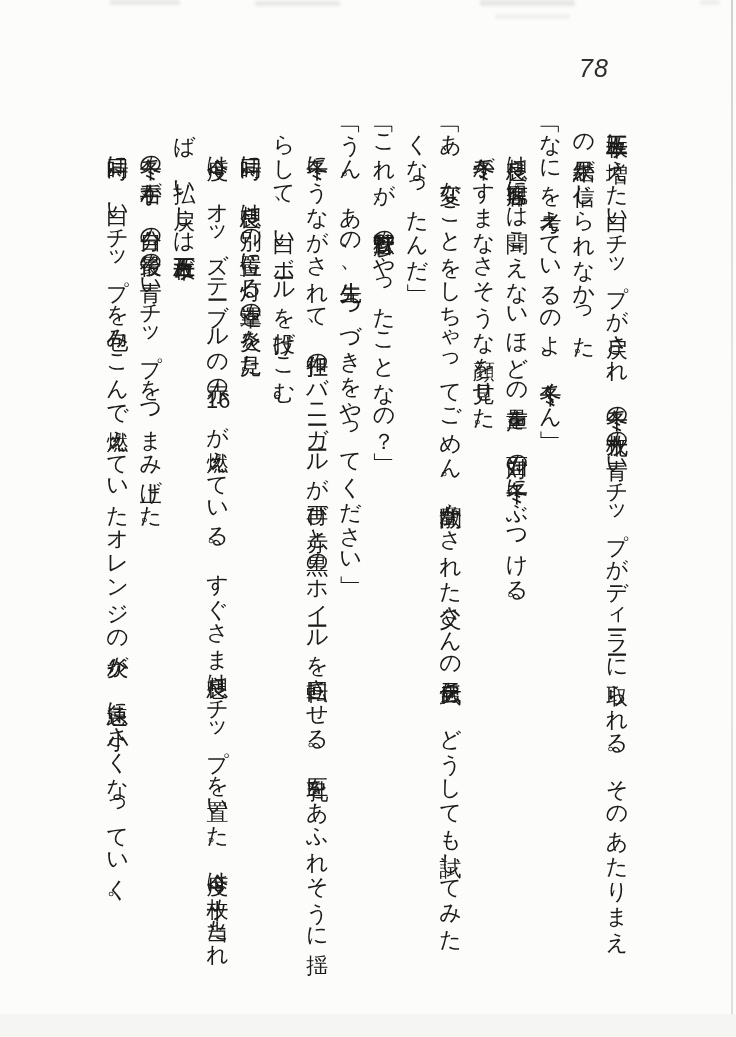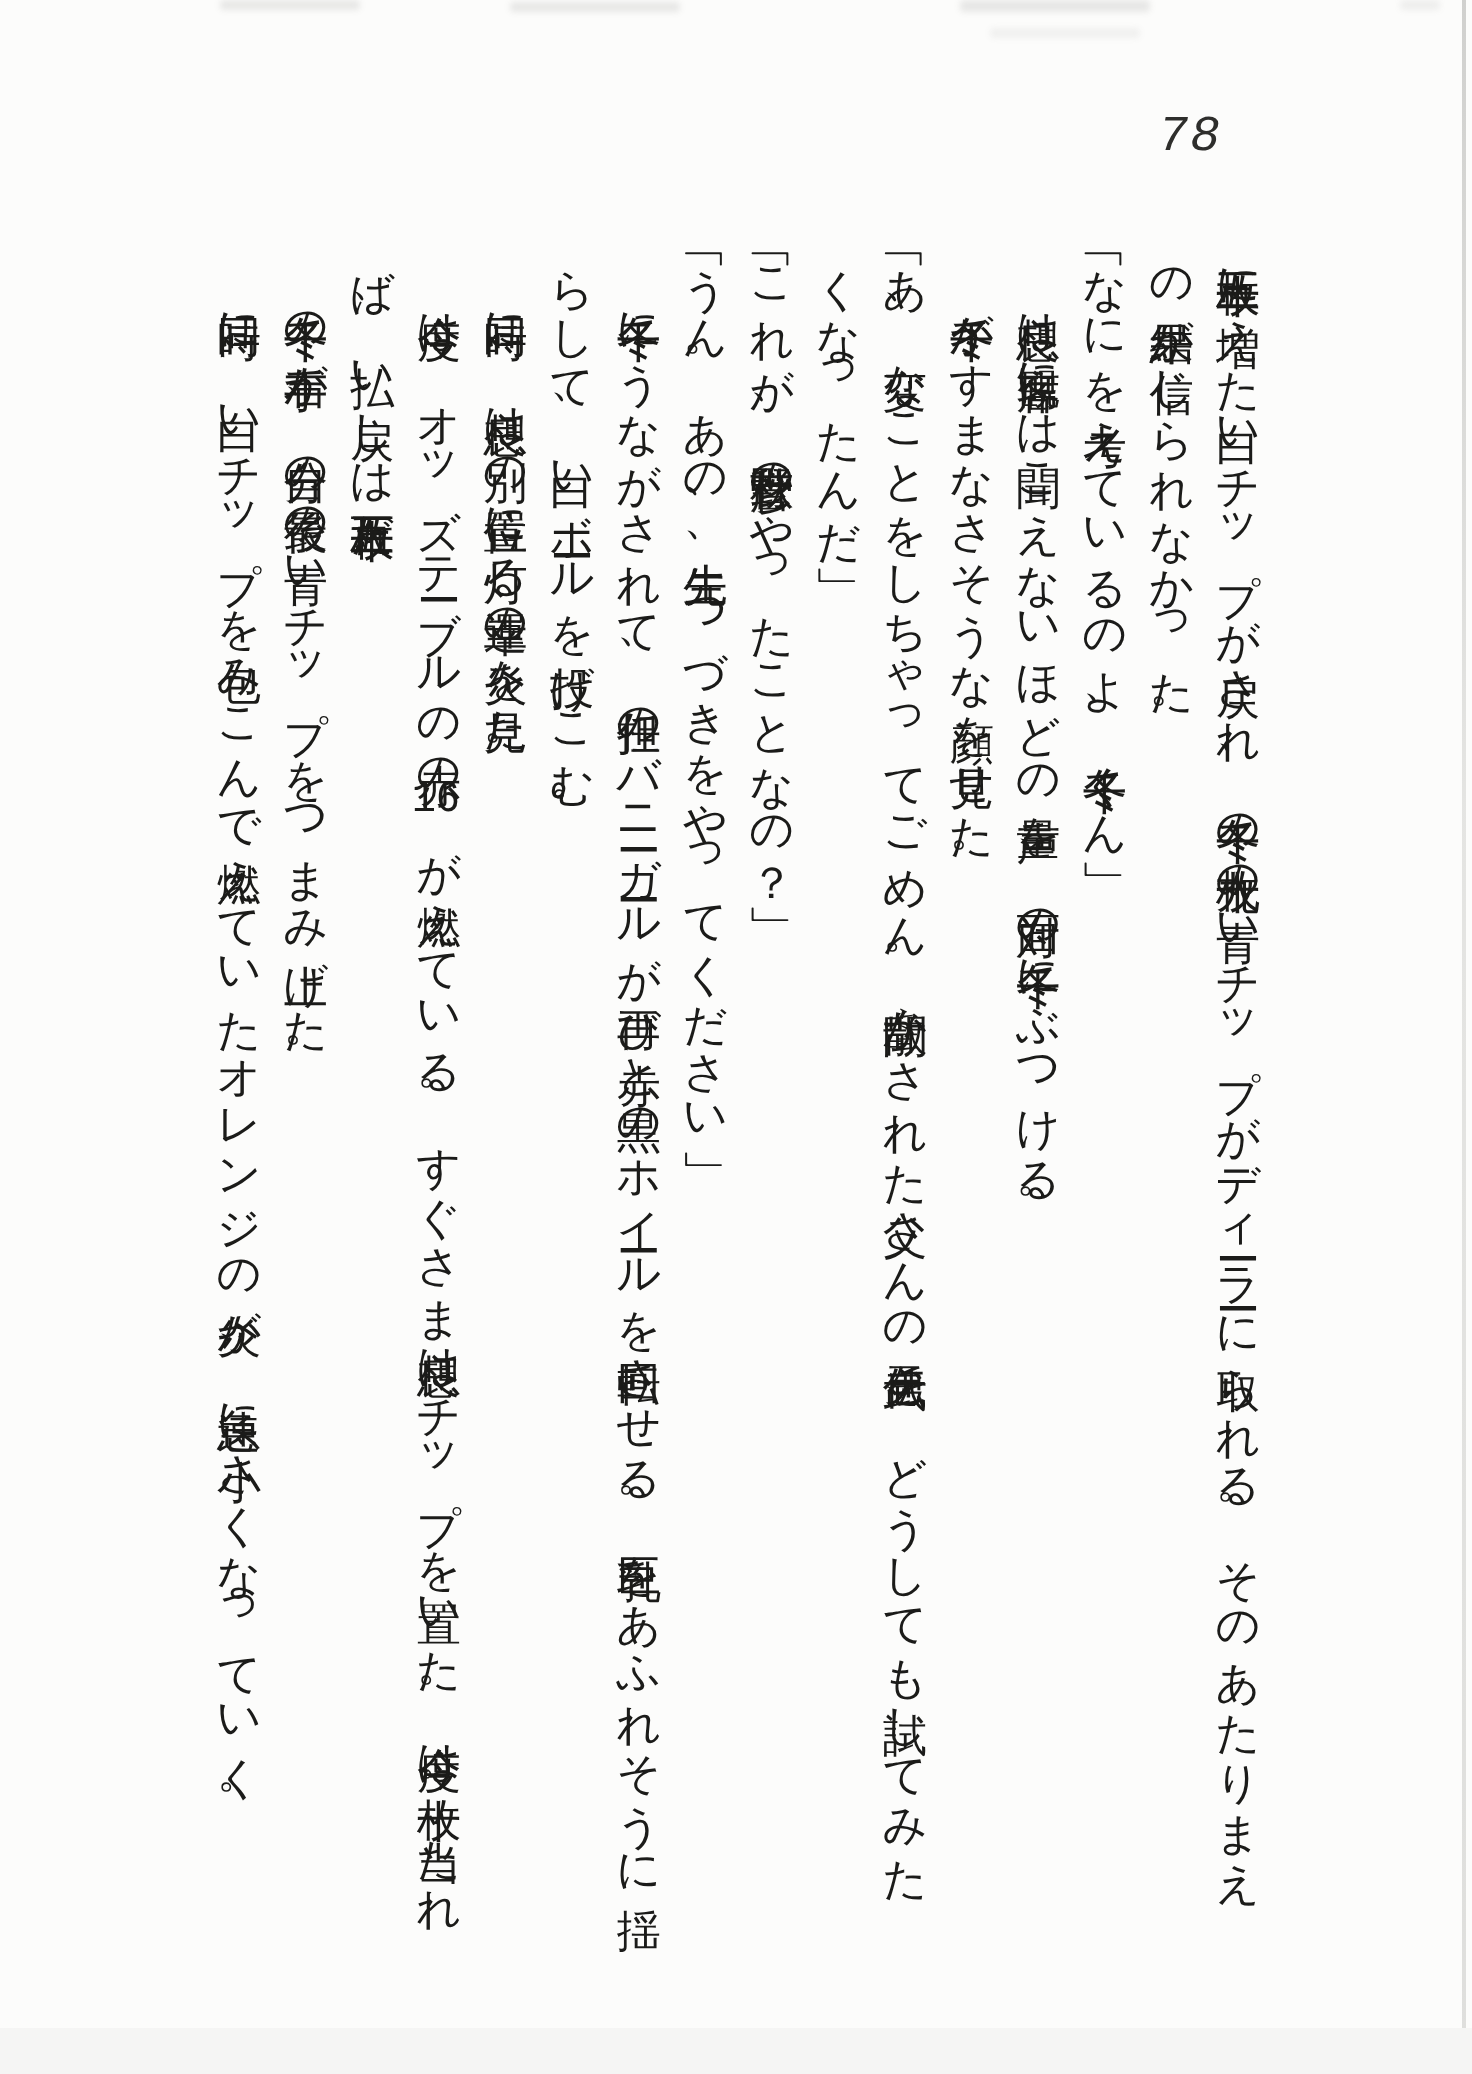--- a/index.html
+++ b/index.html
@@ -8,21 +8,21 @@
     width: 736px;
     height: 1037px;
     background: #f5f5f4;
   }
   .page {
     position: relative;
     width: 736px;
     height: 1014px;
     background: #fcfcfb;
     overflow: hidden;
-    font-family: Liberation Mono, monospace;
+    font-family: Liberation Sans, sans-serif;
   }
   
   .page-edge {
     position: absolute;
     top: 0;
     right: 3px;
     width: 2px;
     height: 100%;
     background: linear-gradient(to bottom, #b9b9b6, #d8d8d5 40%, #cfcfcc);
     opacity: 0.65;

